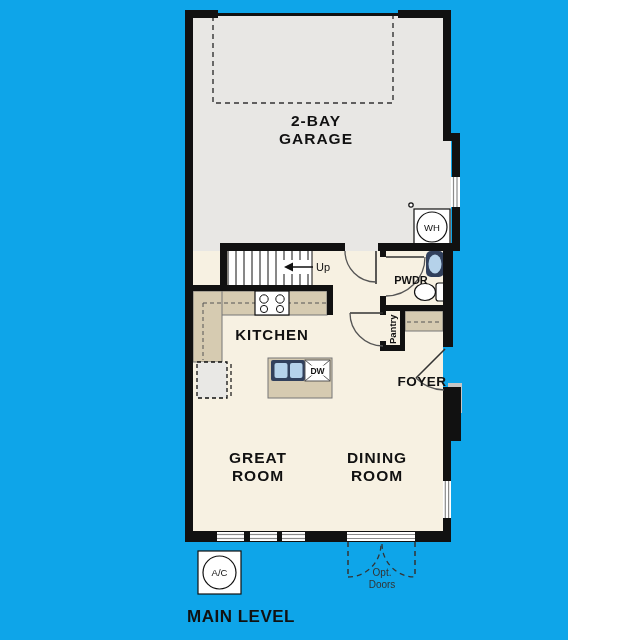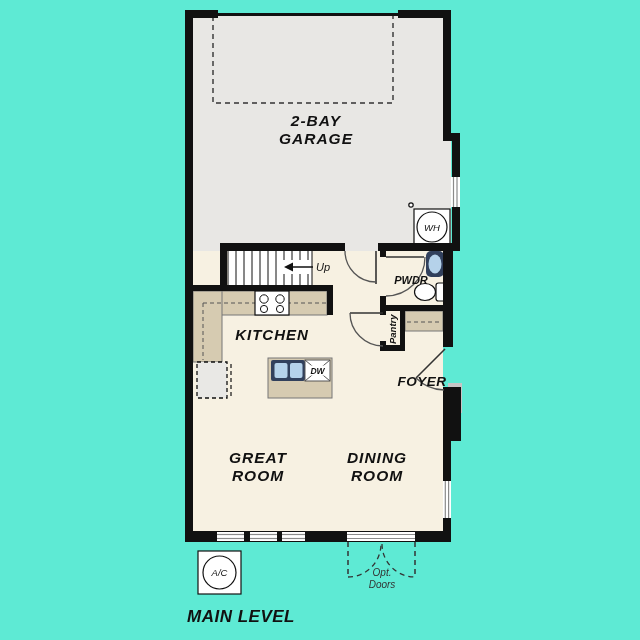--- a/index.html
+++ b/index.html
@@ -1,16 +1,16 @@
 <!DOCTYPE html>
 <html style="--c-wall: #111111; --c-garage: #e8e7e4; --c-floor: #f7f1e2; --c-counter: #d6cbb1; --c-sink-basin: #b5d2ea; --c-sink-outline: #31405c; --c-window: #8a8a8a;"><head>
 <meta charset="utf-8">
 <style>
   html,body{margin:0;padding:0;background:#ffffff;}
-  .page{width:640px;height:640px;position:relative;background:#5eead4;font-family:"Liberation Sans",sans-serif;font-style:italic;}
+  .page{width:568px;height:640px;position:relative;background:#0ea5e9;font-family:"Liberation Sans",sans-serif;}
   svg text{fill:#111;font-family:"Liberation Sans",sans-serif;}
   .wall{fill:var(--c-wall,#111);}
   .garage-floor{fill:var(--c-garage,#e8e7e4);}
   .floor{fill:var(--c-floor,#f7f1e2);}
   .counter{fill:var(--c-counter,#d6cbb1);stroke:#777;stroke-width:1;}
   .dashline{fill:none;stroke:#333;stroke-width:1.4;stroke-dasharray:5 4;}
   .counter-dash{fill:none;stroke:#555;stroke-width:1;stroke-dasharray:4 3;}
   .fixture{fill:#fff;stroke:#111;stroke-width:1.2;}
   .door{fill:none;stroke:#555;stroke-width:1.3;}
   .leaf{stroke:#333;stroke-width:1.6;}

